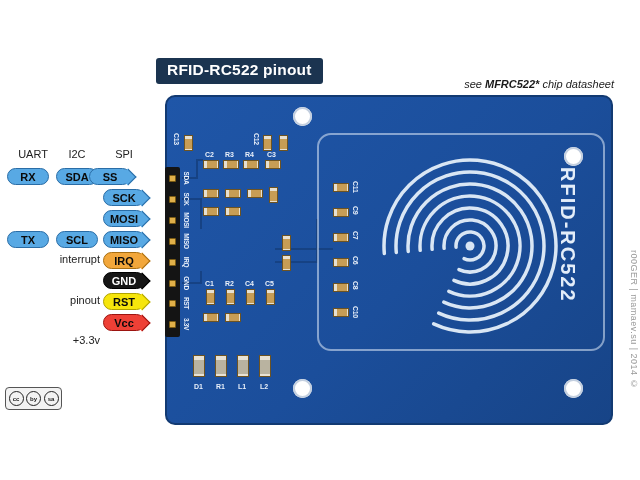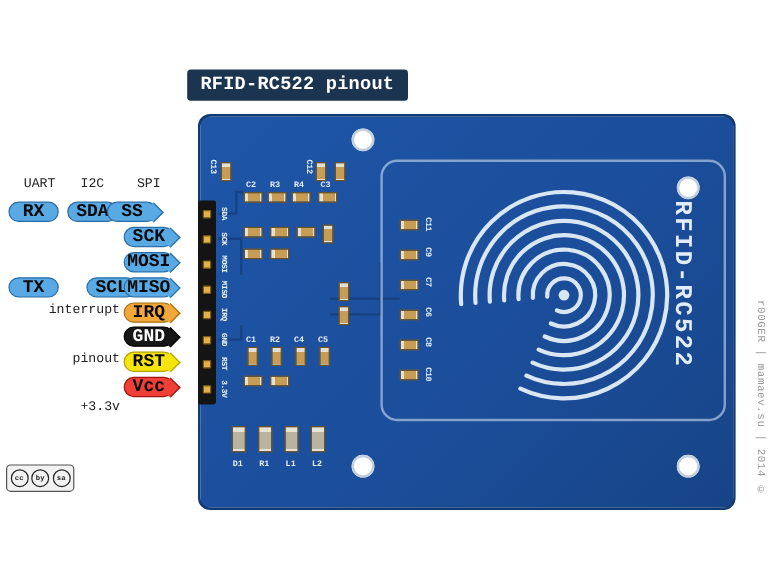--- a/index.html
+++ b/index.html
@@ -1,26 +1,26 @@
 <!DOCTYPE html>
 <html><head>
 <meta charset="utf-8">
 <style>
   *{margin:0;padding:0;box-sizing:border-box}
   html,body{background:#fff}
-  .canvas{position:relative;width:640px;height:480px;background:#ffffff;font-family:Liberation Mono, monospace;overflow:hidden}
+  .canvas{position:relative;width:640px;height:480px;background:#ffffff;font-family:Liberation Sans, sans-serif;overflow:hidden}
 
   .title-badge{position:absolute;left:156px;top:58px;background:#1b3450;color:#fff;font-size:15.5px;font-weight:bold;padding:3px 11px 5px;border-radius:3px;letter-spacing:.2px}
   .note{position:absolute;right:26px;top:78px;font-size:11px;font-style:italic;color:#1a1a1a}
   .note b{font-weight:bold}
 
   .col-header{position:absolute;width:42px;text-align:center;font-size:11px;color:#222;top:148px}
   .pin-note{position:absolute;left:8px;width:92px;text-align:right;font-size:11px;color:#222}
 
-  .pill{position:absolute;width:42px;height:17px;border-radius:9px;display:flex;align-items:center;justify-content:center;font-size:15px;font-weight:bold;color:#0a0a0a;border:1px solid;z-index:0}
+  .pill{position:absolute;width:42px;height:17px;border-radius:9px;display:flex;align-items:center;justify-content:center;font-size:11px;font-weight:bold;color:#0a0a0a;border:1px solid;z-index:0}
   .pill.blue{background:#58a9e4;border-color:#2a6da6}
   .pill.orange{background:#f2a73b;border-color:#a86f12}
   .pill.black{background:#161616;border-color:#000;color:#fff}
   .pill.yellow{background:#f6e50c;border-color:#b0a300}
   .pill.red{background:#ee4036;border-color:#9c1410}
   .pill.tip::after{content:"";position:absolute;right:-4px;top:50%;width:10px;height:10px;transform:translateY(-50%) rotate(45deg);background:inherit;border:inherit;border-left-color:transparent;border-bottom-color:transparent;z-index:-1}
 
   .board{position:absolute;left:165px;top:95px;width:448px;height:330px;background:linear-gradient(135deg,#1f56a8,#1b4e9b 55%,#174487);border:2px solid #123a72;border-radius:10px}
   .board svg{position:absolute;left:0;top:0;pointer-events:none}
   .hole{position:absolute;width:19px;height:19px;border-radius:50%;background:#fff;box-shadow:inset 0 0 0 2px #c3cfdf}
@@ -41,35 +41,36 @@
   .cc-badge{position:absolute;left:5px;top:387px;width:57px;height:23px;border:1px solid #555;border-radius:4px;background:#f2f2f2;display:flex;align-items:center;justify-content:space-evenly}
   .cc-circle{width:15px;height:15px;border-radius:50%;border:1.5px solid #222;display:flex;align-items:center;justify-content:center;font-size:6px;font-weight:bold;color:#222}
   .watermark{position:absolute;right:1px;top:250px;writing-mode:vertical-rl;font-size:9px;color:#999;letter-spacing:.5px}
 </style>
 </head>
 <body>
 
 <div class="canvas">
 
   <div class="title-badge">RFID-RC522 pinout</div>
+  <div class="note"><span>see </span><b>MFRC522*</b><span> chip datasheet</span></div>
 
   <div class="col-header" style="left:12px">UART</div>
   <div class="col-header" style="left:56px">I2C</div>
   <div class="col-header" style="left:103px">SPI</div>
 
   <div class="pill blue" style="left:7px;top:168px">RX</div>
   <div class="pill blue" style="left:56px;top:168px">SDA</div>
   <div class="pill blue tip" style="left:89px;top:168px">SS</div>
 
   <div class="pill blue tip" style="left:103px;top:189px">SCK</div>
 
   <div class="pill blue tip" style="left:103px;top:210px">MOSI</div>
 
   <div class="pill blue" style="left:7px;top:231px">TX</div>
-  <div class="pill blue" style="left:72px;top:231px">SCL</div>
+  <div class="pill blue" style="left:56px;top:231px">SCL</div>
   <div class="pill blue tip" style="left:103px;top:231px">MISO</div>
 
   <div class="pin-note" style="top:253px">interrupt</div>
   <div class="pill orange tip" style="left:103px;top:252px">IRQ</div>
 
   <div class="pill black tip" style="left:103px;top:272px">GND</div>
 
   <div class="pin-note" style="top:294px">pinout</div>
   <div class="pill yellow tip" style="left:103px;top:293px">RST</div>
 

